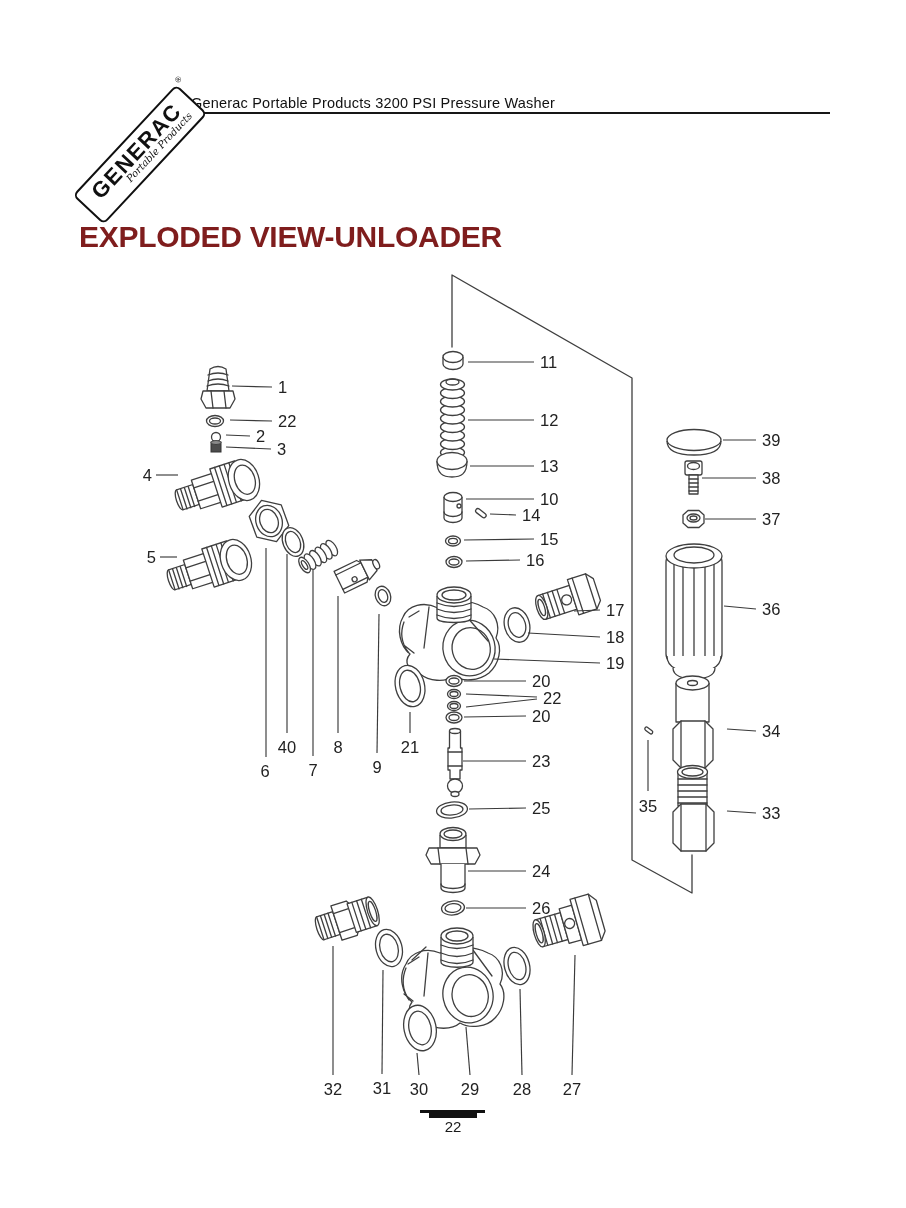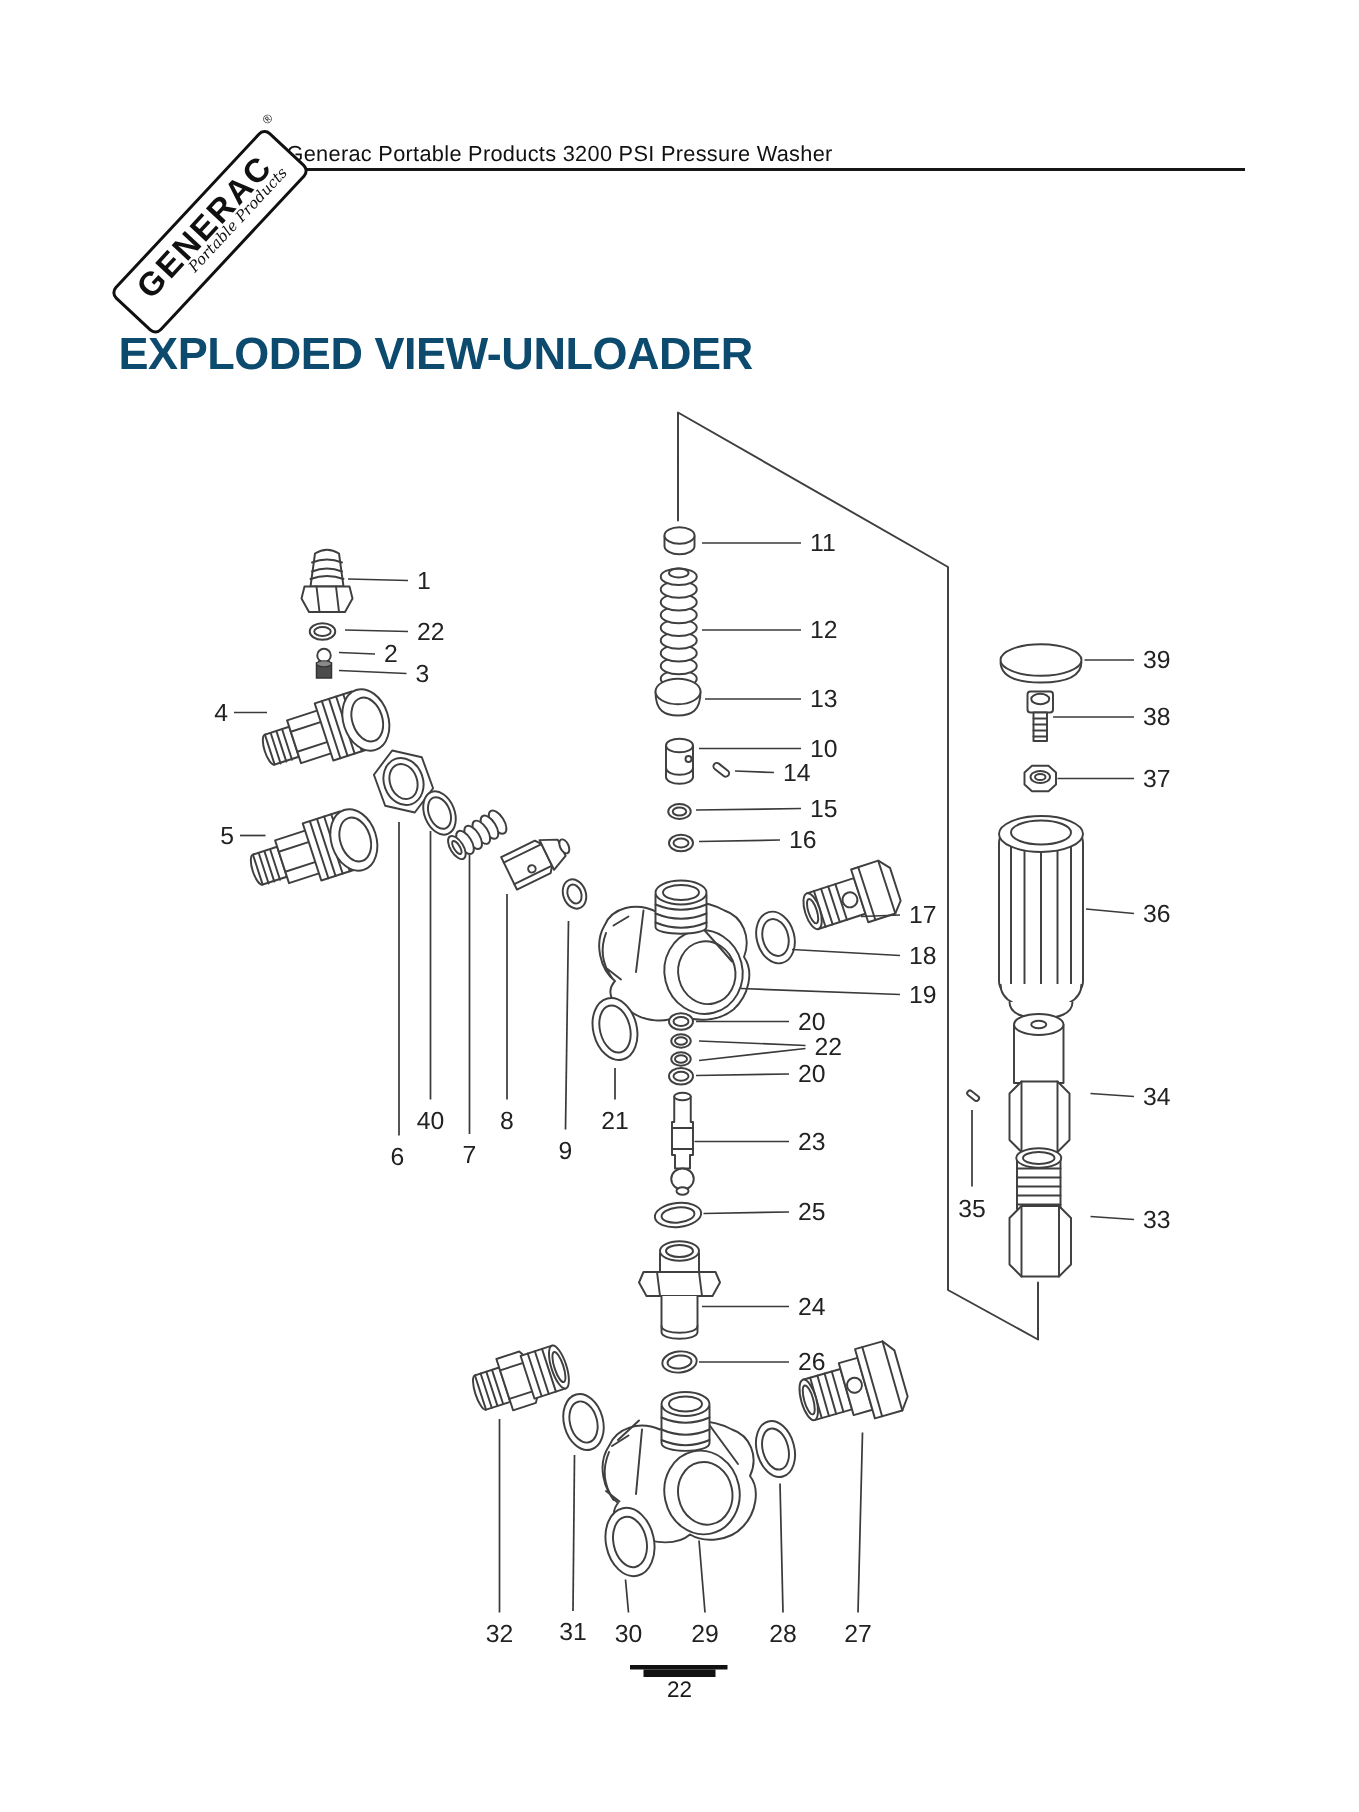--- a/index.html
+++ b/index.html
@@ -11,21 +11,21 @@
   
   #logo-box{position:absolute;left:64px;top:133px;width:148px;height:39px;
             border:2.5px solid #101010;border-radius:6px;background:#fff;
             transform:rotate(-47deg);display:flex;flex-direction:column;align-items:center;justify-content:center;}
   #logo-brand{font-weight:bold;font-size:22px;letter-spacing:1.5px;color:#101010;line-height:20px;}
   #logo-tagline{font-family:"DejaVu Serif",serif;font-style:italic;font-size:10px;color:#101010;
                 align-self:flex-end;margin-right:10px;margin-top:-2px;}
   #logo-reg{position:absolute;right:-10px;top:-8px;font-size:8px;color:#101010;}
   
   #page-title{position:absolute;left:79px;top:220px;margin:0;font-size:30px;font-weight:bold;
-              color:#0c4a6e;letter-spacing:-.3px;text-align:right;}
+              color:#7f1d1d;letter-spacing:-.3px;text-align:right;}
   
   #diagram-svg{position:absolute;left:0;top:0;}
   .p{stroke:#3f3f3f;stroke-width:1.3;fill:none;stroke-linecap:round;stroke-linejoin:round;}
   .pw{stroke:#3f3f3f;stroke-width:1.3;fill:#ffffff;stroke-linejoin:round;}
   .callout{font-family:"Liberation Sans",sans-serif;font-size:16.5px;fill:#222;}
   
   #footer-bar1{position:absolute;left:420px;top:1110px;width:65px;height:3px;background:#111;}
   #footer-bar2{position:absolute;left:429px;top:1113px;width:48px;height:4.5px;background:#111;}
   #page-number{position:absolute;left:427px;top:1118px;width:52px;text-align:center;
                font-size:15px;color:#1a1a1a;}

